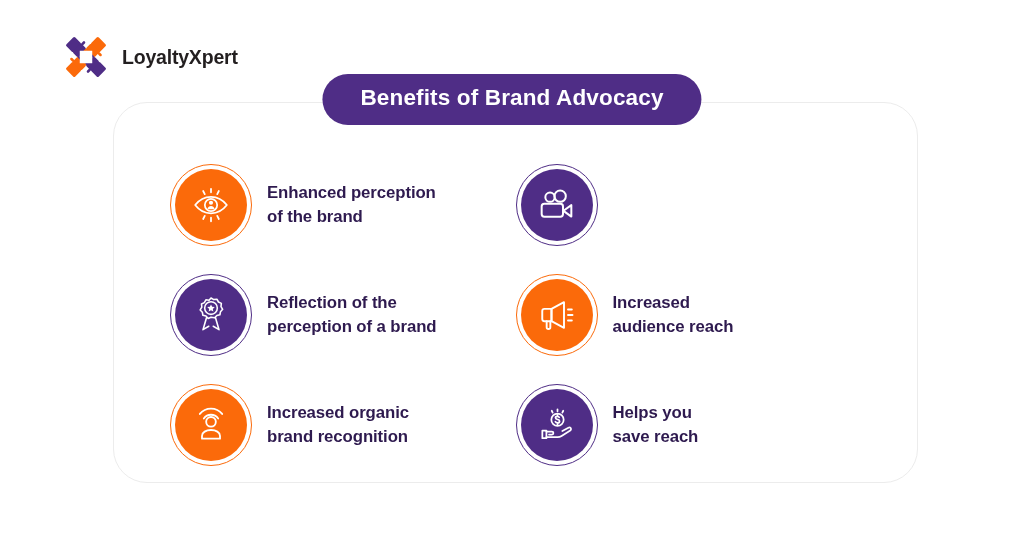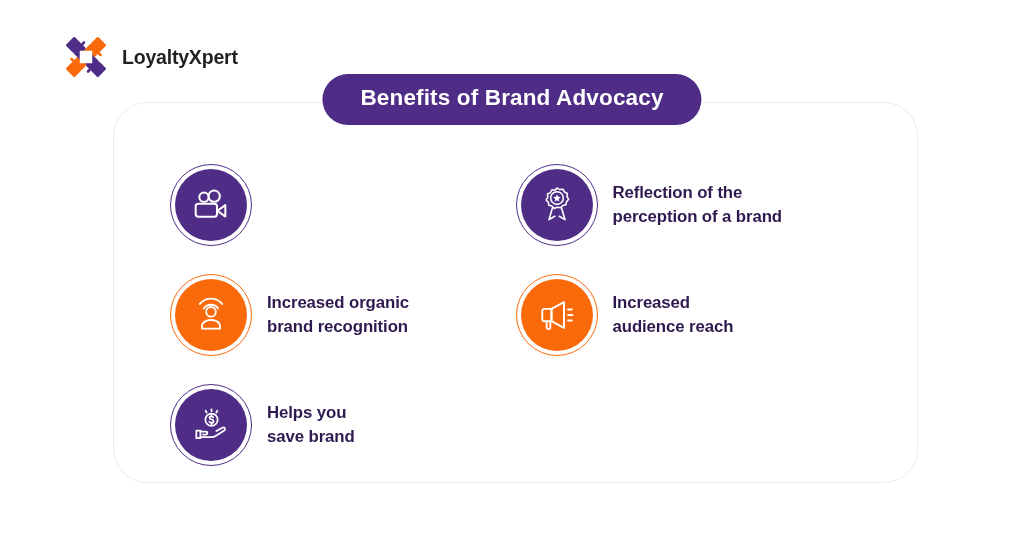--- a/index.html
+++ b/index.html
@@ -189,20 +189,34 @@
     </svg>
     <span class="brand-name">LoyaltyXpert</span>
   </div>
 
   <div class="card"></div>
 
   <div class="title-pill">Benefits of Brand Advocacy</div>
 
   <div class="grid">
 
+    <div class="item">
+      <span class="icon-wrap orange">
+        <svg viewBox="0 0 48 48" fill="none" stroke="#ffffff" stroke-width="2.1" stroke-linecap="round" stroke-linejoin="round" aria-hidden="true">
+          <path d="M5 24c5-6.6 11.4-9.9 19-9.9S38 17.4 43 24c-5 6.6-11.4 9.9-19 9.9S10 30.6 5 24z"></path>
+          <circle cx="24" cy="24" r="7.4"></circle>
+          <circle cx="24" cy="21.3" r="2.5" fill="#ffffff" stroke="none"></circle>
+          <path d="M19.6 29.2c0.7-2.6 2.4-3.9 4.4-3.9s3.7 1.3 4.4 3.9z" fill="#ffffff" stroke="none"></path>
+          <path d="M24 4.5v4.3M14.6 7.2l1.9 3.8M33.4 7.2l-1.9 3.8"></path>
+          <path d="M24 39.2v4.3M14.6 40.8l1.9-3.8M33.4 40.8l-1.9-3.8"></path>
+        </svg>
+      </span>
+      <span class="item-label">Enhanced perception
+of the brand</span>
+    </div>
 
     <div class="item">
       <span class="icon-wrap purple">
         <svg viewBox="0 0 48 48" fill="none" stroke="#ffffff" stroke-width="2.4" stroke-linecap="round" stroke-linejoin="round" aria-hidden="true">
           <circle cx="15.6" cy="14.6" r="5.6"></circle>
           <circle cx="27.8" cy="13.4" r="6.8"></circle>
           <rect x="5.6" y="22.6" width="25.6" height="15.4" rx="3.2"></rect>
           <path d="M32.6 30.3l8.6-6.2v13.8l-8.6-6.2z"></path>
         </svg>
       </span>
@@ -217,53 +231,53 @@
           <path d="M18.6 27.2l-4.2 14.4 6.9-4.1"></path>
           <path d="M29.4 27.2l4.2 14.4-6.9-4.1"></path>
         </svg>
       </span>
       <span class="item-label">Reflection of the
 perception of a brand</span>
     </div>
 
     <div class="item">
       <span class="icon-wrap orange">
+        <svg viewBox="0 0 48 48" fill="none" stroke="#ffffff" stroke-width="2.3" stroke-linecap="round" stroke-linejoin="round" aria-hidden="true">
+          <path d="M17.4 16.6L32.4 8.6v30.8l-15-8z"></path>
+          <path d="M17.4 16.6H8.9a2.6 2.6 0 00-2.6 2.6v9.6a2.6 2.6 0 002.6 2.6h8.5z"></path>
+          <path d="M11.6 31.4v7.2a2.2 2.2 0 004.4 0v-7.2"></path>
+          <path d="M37.2 17.4h4.6M37.2 24h5.4M37.2 30.6h4.6"></path>
+        </svg>
+      </span>
+      <span class="item-label">Increased
+audience reach</span>
+    </div>
+
+    <div class="item">
+      <span class="icon-wrap orange">
         <svg viewBox="0 0 48 48" fill="none" stroke="#ffffff" stroke-width="2.2" stroke-linecap="round" stroke-linejoin="round" aria-hidden="true">
           <circle cx="24" cy="20.2" r="5.8"></circle>
           <path d="M13.2 40.4v-3.2c0-4.4 4.8-7.2 10.8-7.2s10.8 2.8 10.8 7.2v3.2z"></path>
           <path d="M15.4 16.1a10.6 10.6 0 0117.2 0"></path>
           <path d="M10.6 10.7a17.2 17.2 0 0126.8 0"></path>
         </svg>
       </span>
       <span class="item-label">Increased organic
 brand recognition</span>
-    </div>
-
-    <div class="item">
-      <span class="icon-wrap orange">
-        <svg viewBox="0 0 48 48" fill="none" stroke="#ffffff" stroke-width="2.3" stroke-linecap="round" stroke-linejoin="round" aria-hidden="true">
-          <path d="M17.4 16.6L32.4 8.6v30.8l-15-8z"></path>
-          <path d="M17.4 16.6H8.9a2.6 2.6 0 00-2.6 2.6v9.6a2.6 2.6 0 002.6 2.6h8.5z"></path>
-          <path d="M11.6 31.4v7.2a2.2 2.2 0 004.4 0v-7.2"></path>
-          <path d="M37.2 17.4h4.6M37.2 24h5.4M37.2 30.6h4.6"></path>
-        </svg>
-      </span>
-      <span class="item-label">Increased
-audience reach</span>
     </div>
 
     <div class="item">
       <span class="icon-wrap purple">
         <svg viewBox="0 0 48 48" fill="none" stroke="#ffffff" stroke-width="2.1" stroke-linecap="round" stroke-linejoin="round" aria-hidden="true">
           <circle cx="24.6" cy="17.6" r="7.4"></circle>
           <path d="M26.7 14.8c-0.5-0.9-1.3-1.3-2.3-1.3-1.3 0-2.2 0.7-2.2 1.8 0 1.1 0.8 1.6 2.3 1.9 1.7 0.3 2.6 0.9 2.6 2.2 0 1.2-1 2-2.5 2-1.2 0-2.1-0.5-2.6-1.4M24.6 11.7v1.8M24.6 21.4v1.9"></path>
           <path d="M24.6 5.1V7.6M17.7 6.9l1.1 2.3M31.5 6.9l-1.1 2.3"></path>
           <path d="M6.4 30.6h4.9v9.2H6.4z"></path>
           <path d="M11.3 31.9h6.6c1 0 1.8 0.8 1.8 1.8s-0.8 1.8-1.8 1.8h-3.5"></path>
           <path d="M11.3 38.5h13.5c1.7 0 3.3-0.5 4.7-1.4l10.4-6.6c1-0.6 1.2-1.9 0.5-2.8-0.6-0.8-1.8-1-2.7-0.5l-7.3 4"></path>
         </svg>
       </span>
       <span class="item-label">Helps you
-save brand</span>
+save reach</span>
     </div>
 
   </div>
 </div>
 
 </body></html>

